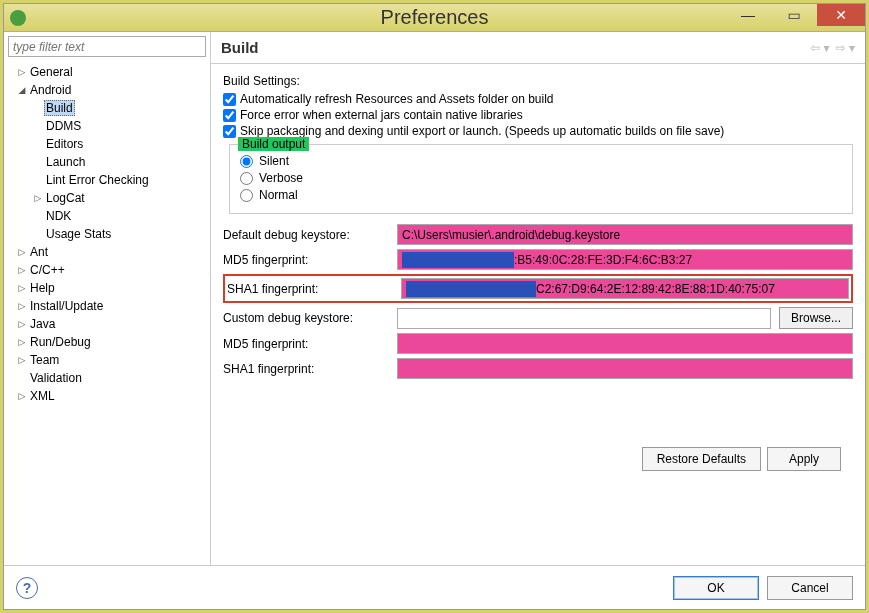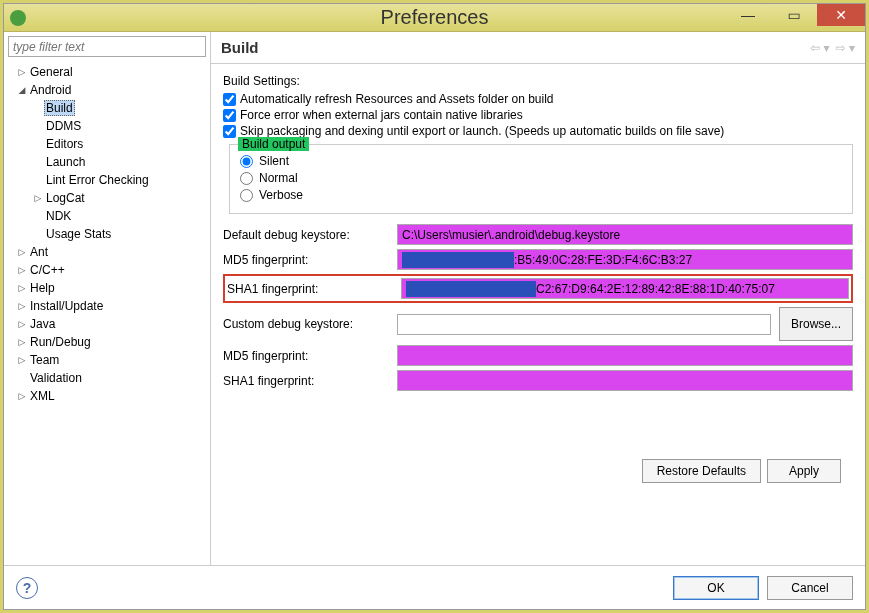--- a/index.html
+++ b/index.html
@@ -31,25 +31,25 @@
     .section-label { margin-bottom: 4px; }
     .check-row { display: flex; align-items: center; margin: 2px 0; gap: 4px; }
     .check-row input[type=checkbox] { width: 13px; height: 13px; }
     .groupbox { border: 1px solid #ccc; margin: 6px 0 10px 6px; padding: 6px 10px 8px 10px; position: relative; }
     .groupbox-title { position: absolute; top: -8px; left: 8px; background: #22c55e; padding: 0 4px; }
     .radio-row { display: flex; align-items: center; margin: 3px 0; gap: 6px; }
     .radio-row input[type=radio] { width: 13px; height: 13px; }
     .form-row { display: flex; align-items: center; margin: 4px 0; gap: 4px; }
     .form-label { width: 170px; }
     .form-field { flex: 1; height: 21px; border: 1px solid #aaa; padding: 0 4px; background: #fff; display: flex; align-items: center; overflow: hidden; white-space: nowrap; }
-    .form-field.readonly { background: #d946ef; }
+    .form-field.readonly { background: #ec4899; }
     .redacted { display: inline-block; height: 16px; background: #2b4fb8; }
     .highlight-row { border: 2px solid #d43c2c; padding: 2px; margin: 2px 0; }
     .highlight-row .form-row { margin: 0; }
-    .browse-btn { width: 74px; height: 34px; border: 1px solid #999; background: #f0f0f0; margin-left: 4px; }
+    .browse-btn { width: 74px; height: 22px; border: 1px solid #999; background: #f0f0f0; margin-left: 4px; }
     .bottom-actions { display: flex; justify-content: flex-end; gap: 6px; padding: 8px 12px; }
     .btn { height: 24px; padding: 0 14px; border: 1px solid #999; background: #f5f5f5; min-width: 74px; }
     .footer { height: 44px; border-top: 1px solid #ccc; display: flex; align-items: center; justify-content: space-between; padding: 0 12px; }
     .help-icon { width: 22px; height: 22px; border: 1.5px solid #4b6ea9; border-radius: 50%; display: flex; align-items: center; justify-content: center; color: #4b6ea9; font-weight: bold; font-size: 14px; }
     .footer-buttons { display: flex; gap: 8px; }
     .btn.primary { border: 1px solid #3a78c9; box-shadow: inset 0 0 0 1px #9ec7f0; }
   </style>
 </head>
 <body>
 
@@ -174,25 +174,25 @@
         </div>
 
         <div class="groupbox">
           <div class="groupbox-title">Build output</div>
           <div class="radio-row">
             <input type="radio" name="bo" checked="" style="">
             <span>Silent</span>
           </div>
           <div class="radio-row">
             <input type="radio" name="bo" style="">
-            <span>Normal</span>
+            <span>Verbose</span>
           </div>
           <div class="radio-row">
             <input type="radio" name="bo" style="">
-            <span>Verbose</span>
+            <span>Normal</span>
           </div>
         </div>
 
         <div class="form-row">
           <div class="form-label">Default debug keystore:</div>
           <div class="form-field readonly">
               <span>C:\Users\musier\.android\debug.keystore</span>
             </div>
         </div>
 

